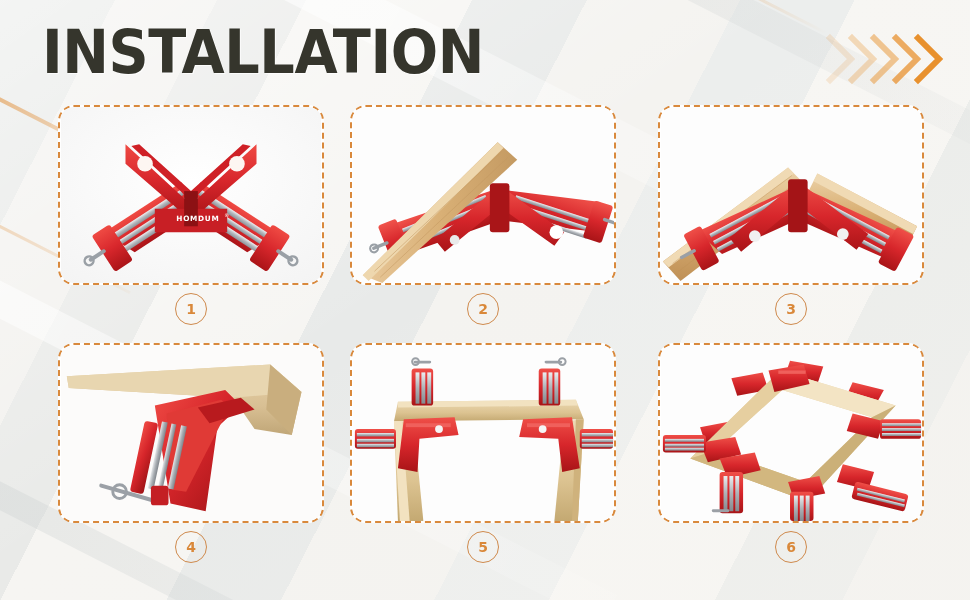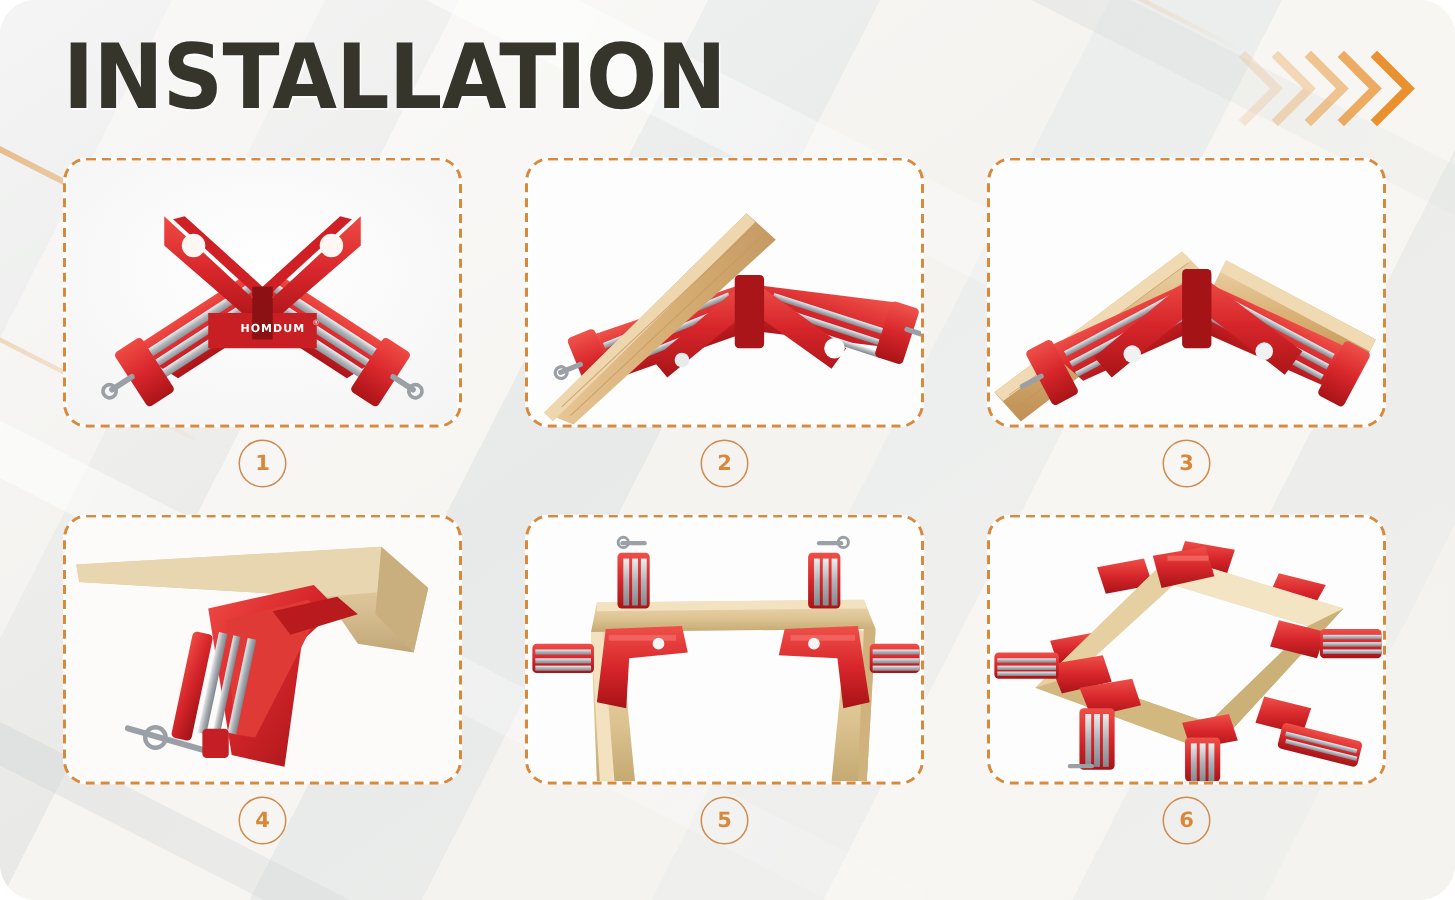--- a/index.html
+++ b/index.html
@@ -10,21 +10,20 @@
     overflow: hidden;
     font-family: "Liberation Sans", sans-serif;
   }
 
   #app {
     position: relative;
     width: 970px;
     height: 600px;
     background: #edeeec;
     overflow: hidden;
-    border-radius: 24px;
   }
 
   
   .bg-layer { position: absolute; inset: 0; overflow: hidden; }
 
   .bg-base {
     position: absolute; inset: 0;
     background:
       linear-gradient(117deg,
         #e6e8e6 0%,  #e6e8e6 9%,
@@ -109,21 +108,21 @@
     left: 42px;
     top: 105px;
     width: 886px;
     height: 455px;
   }
 
   .panel-cell {
     position: absolute;
     width: 266px;
   }
-  .col-1 { left: 0; text-align: right; }
+  .col-1 { left: 16px; text-align: right; }
   .col-2 { left: 308px; }
   .col-3 { left: 616px; }
   .row-1 { top: 0; }
   .row-2 { top: 238px; }
 
   .panel-box {
     position: relative;
     width: 266px;
     height: 180px;
     background: #ffffff;

